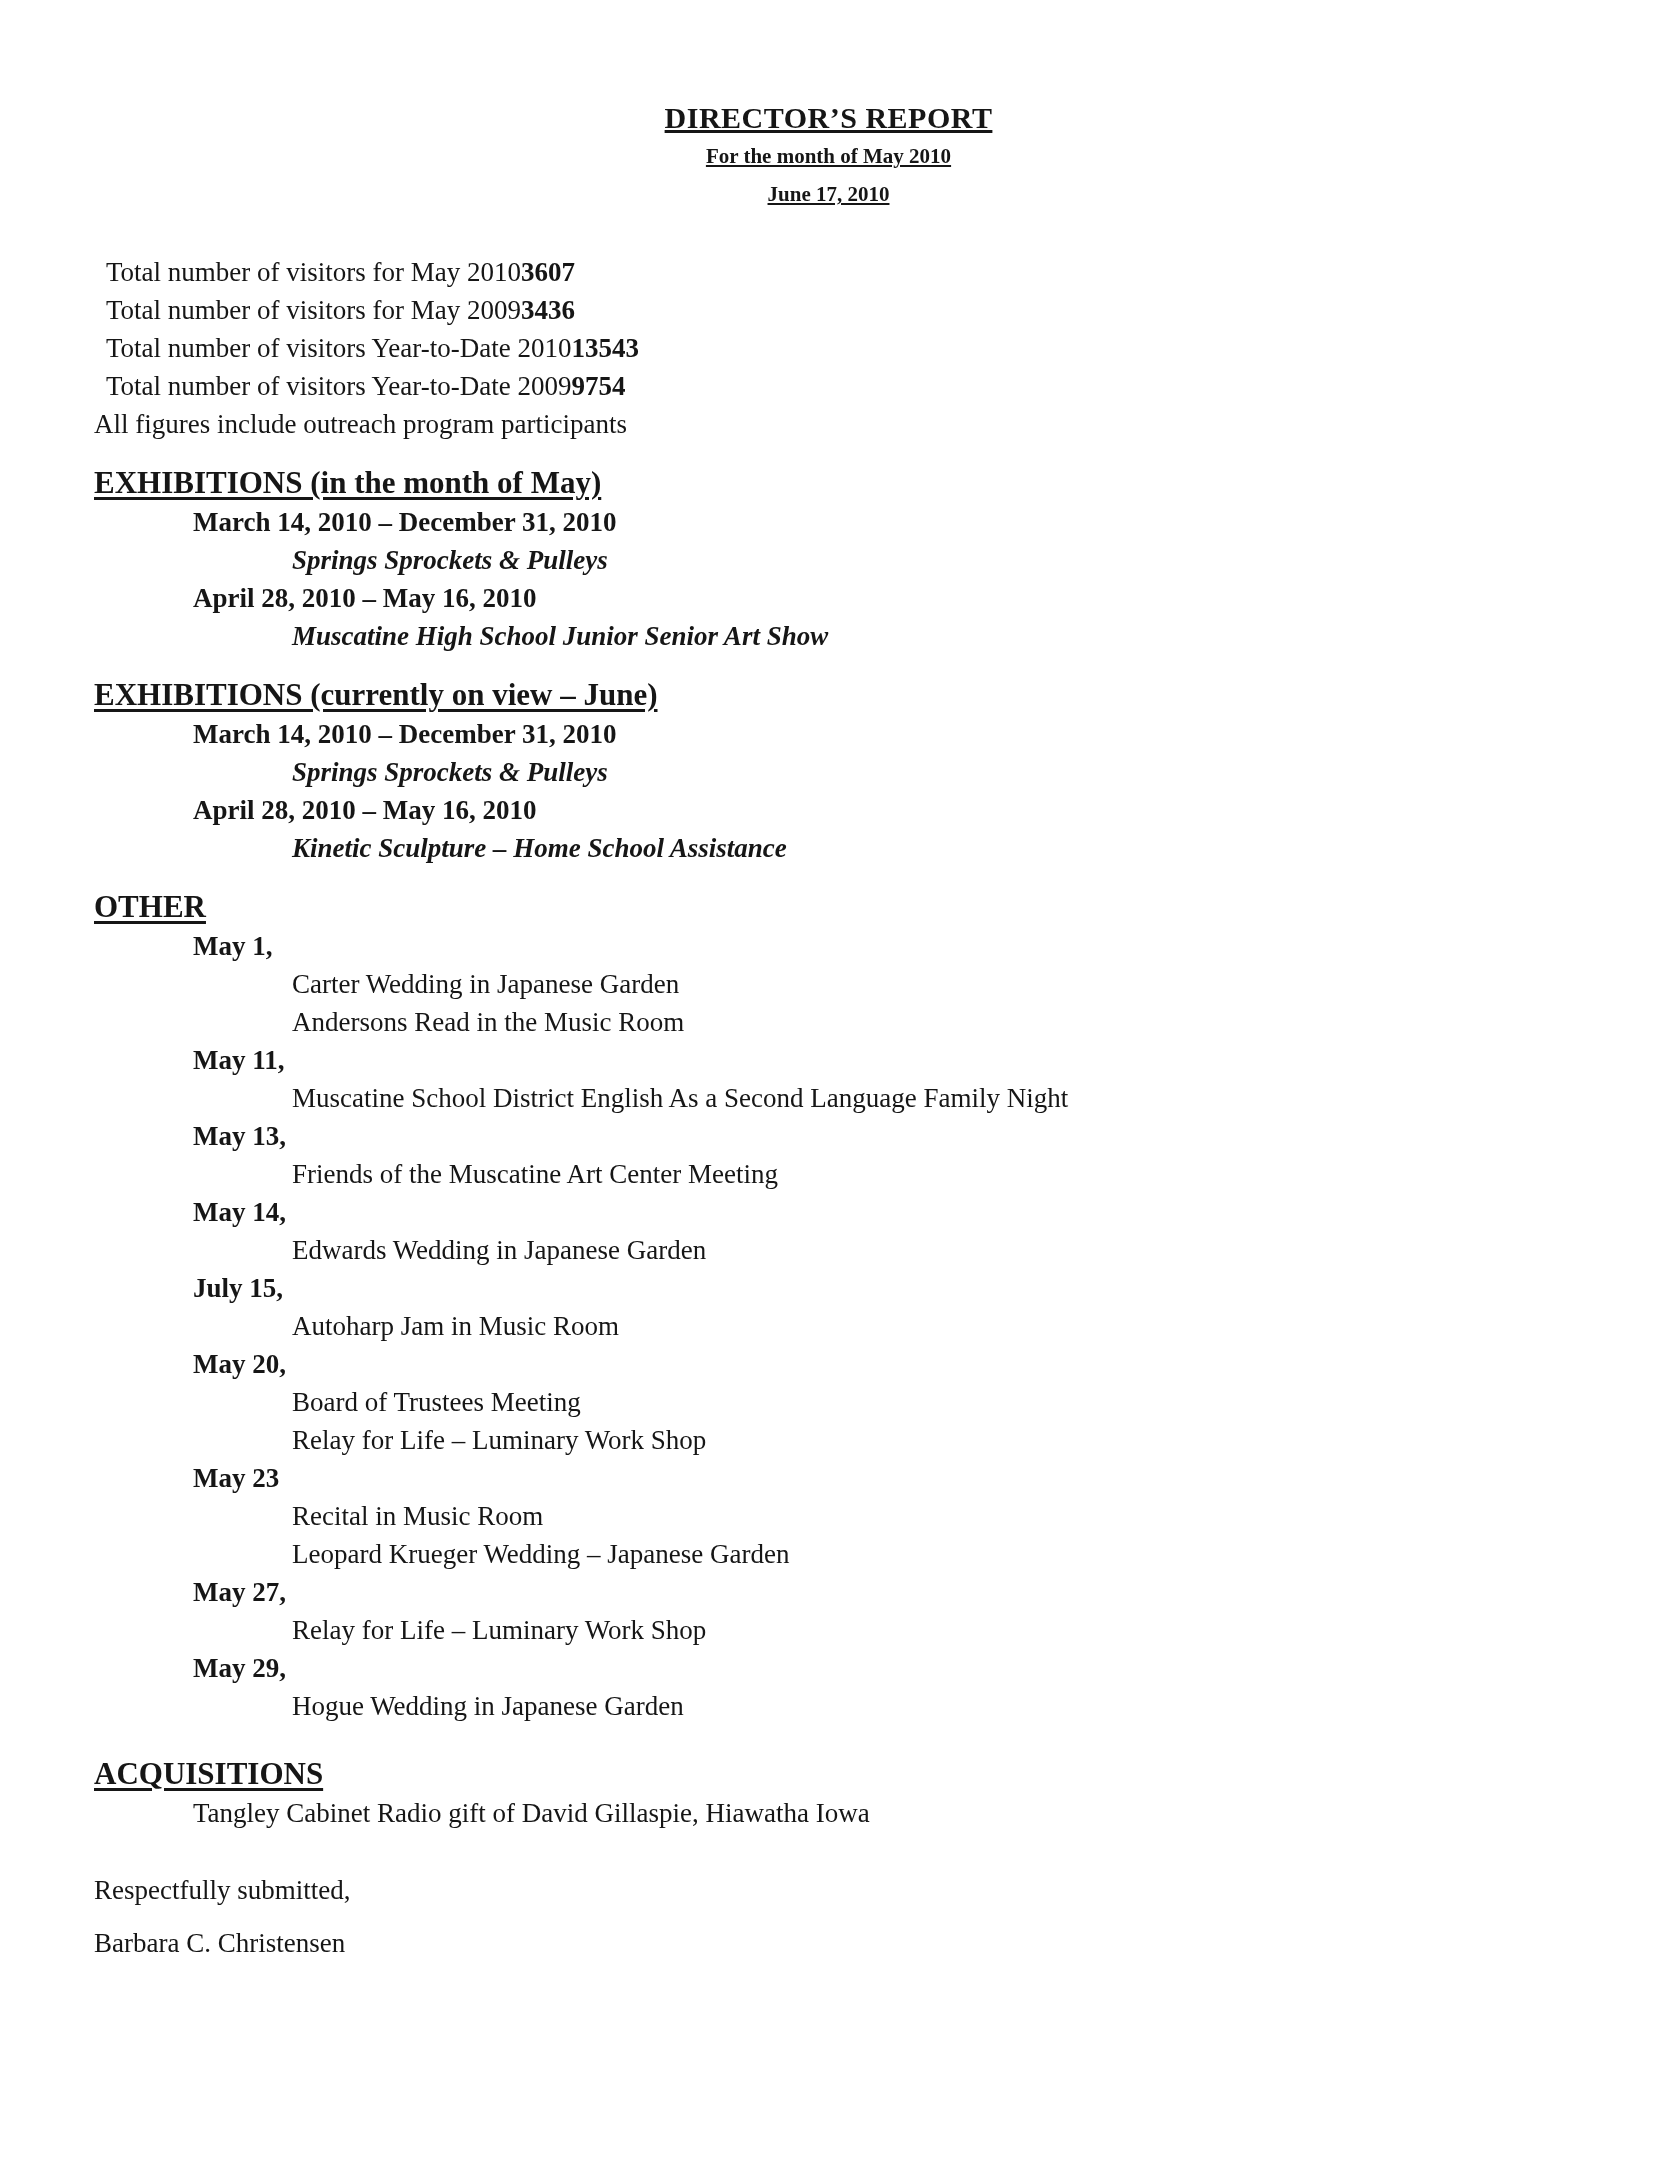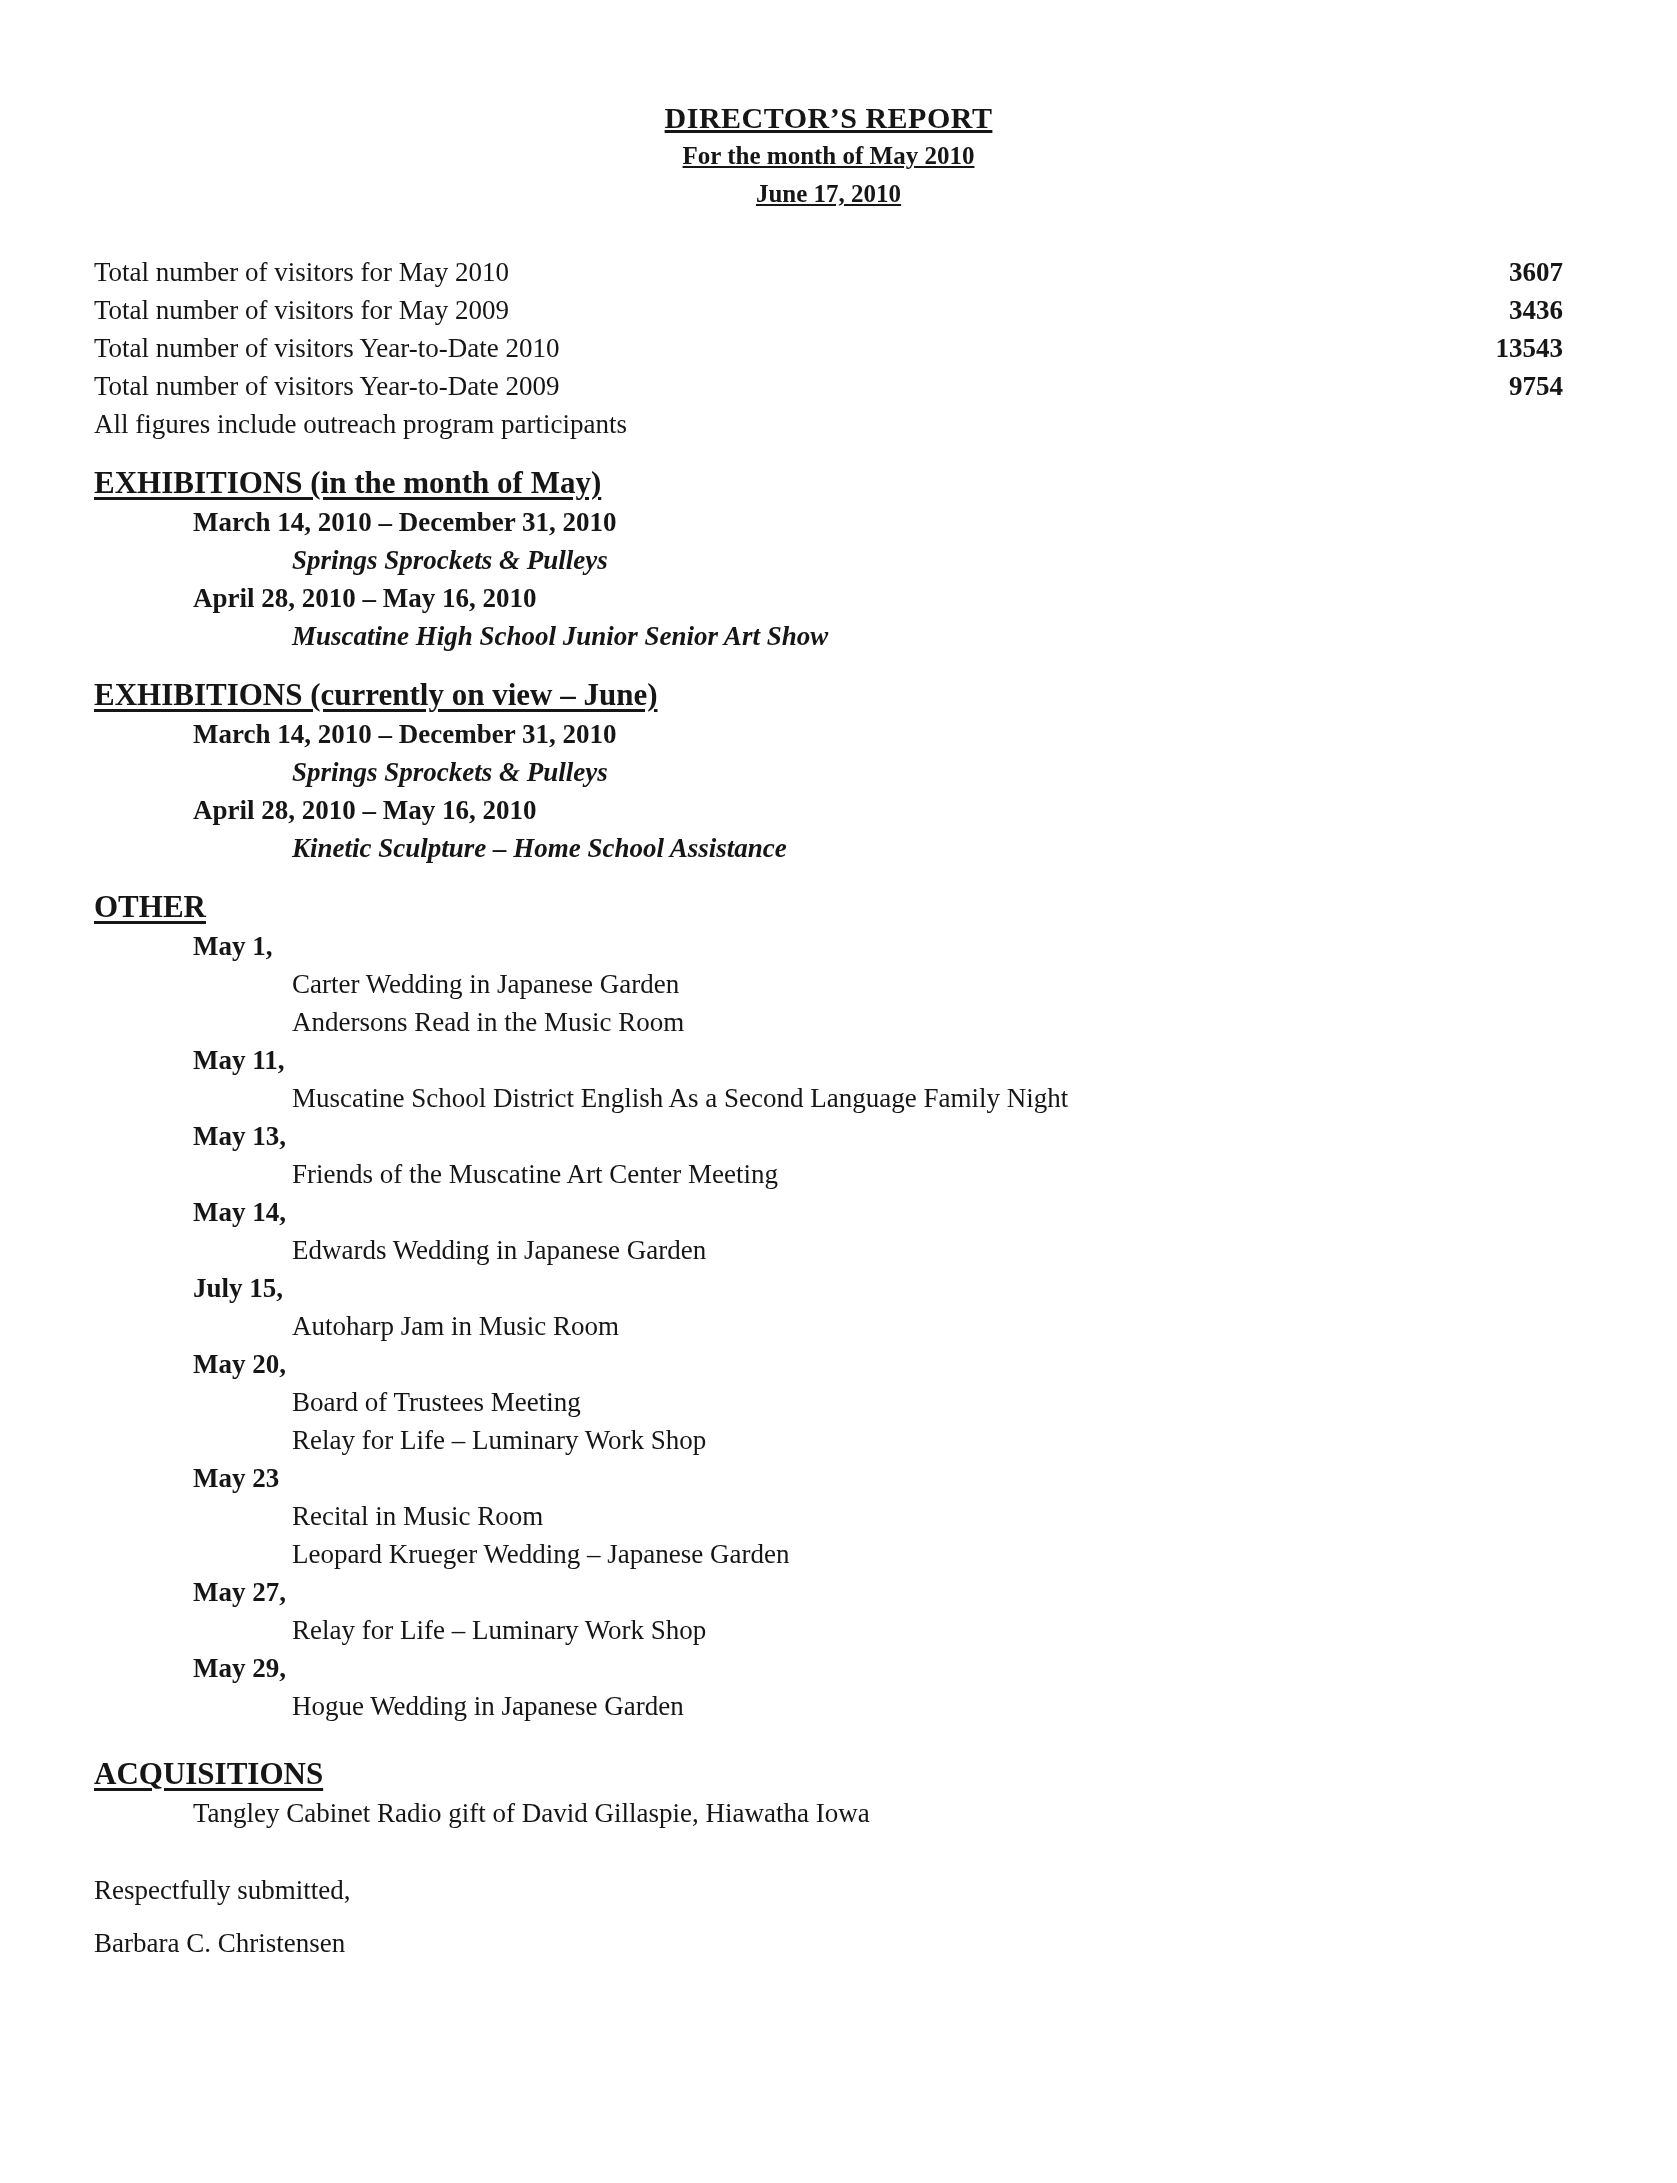--- a/index.html
+++ b/index.html
@@ -21,28 +21,29 @@
   .title-block {
     text-align: center;
     font-weight: bold;
     text-decoration: underline;
   }
   .doc-title {
     font-size: 30px;
     letter-spacing: 0.5px;
   }
   .doc-subtitle {
-    font-size: 25px;
+    font-size: 21px;
   }
   .visitors {
     margin-top: 40px;
   }
   .stat-row {
     display: flex;
-    justify-content: space-between;
+    justify-content: flex-start;
+    margin-left: 12px;
   }
   .stat-value {
     text-align: right;
     font-weight: bold;
   }
   .section {
     margin-top: 20px;
   }
   .section.tight {
     margin-top: 29px;

